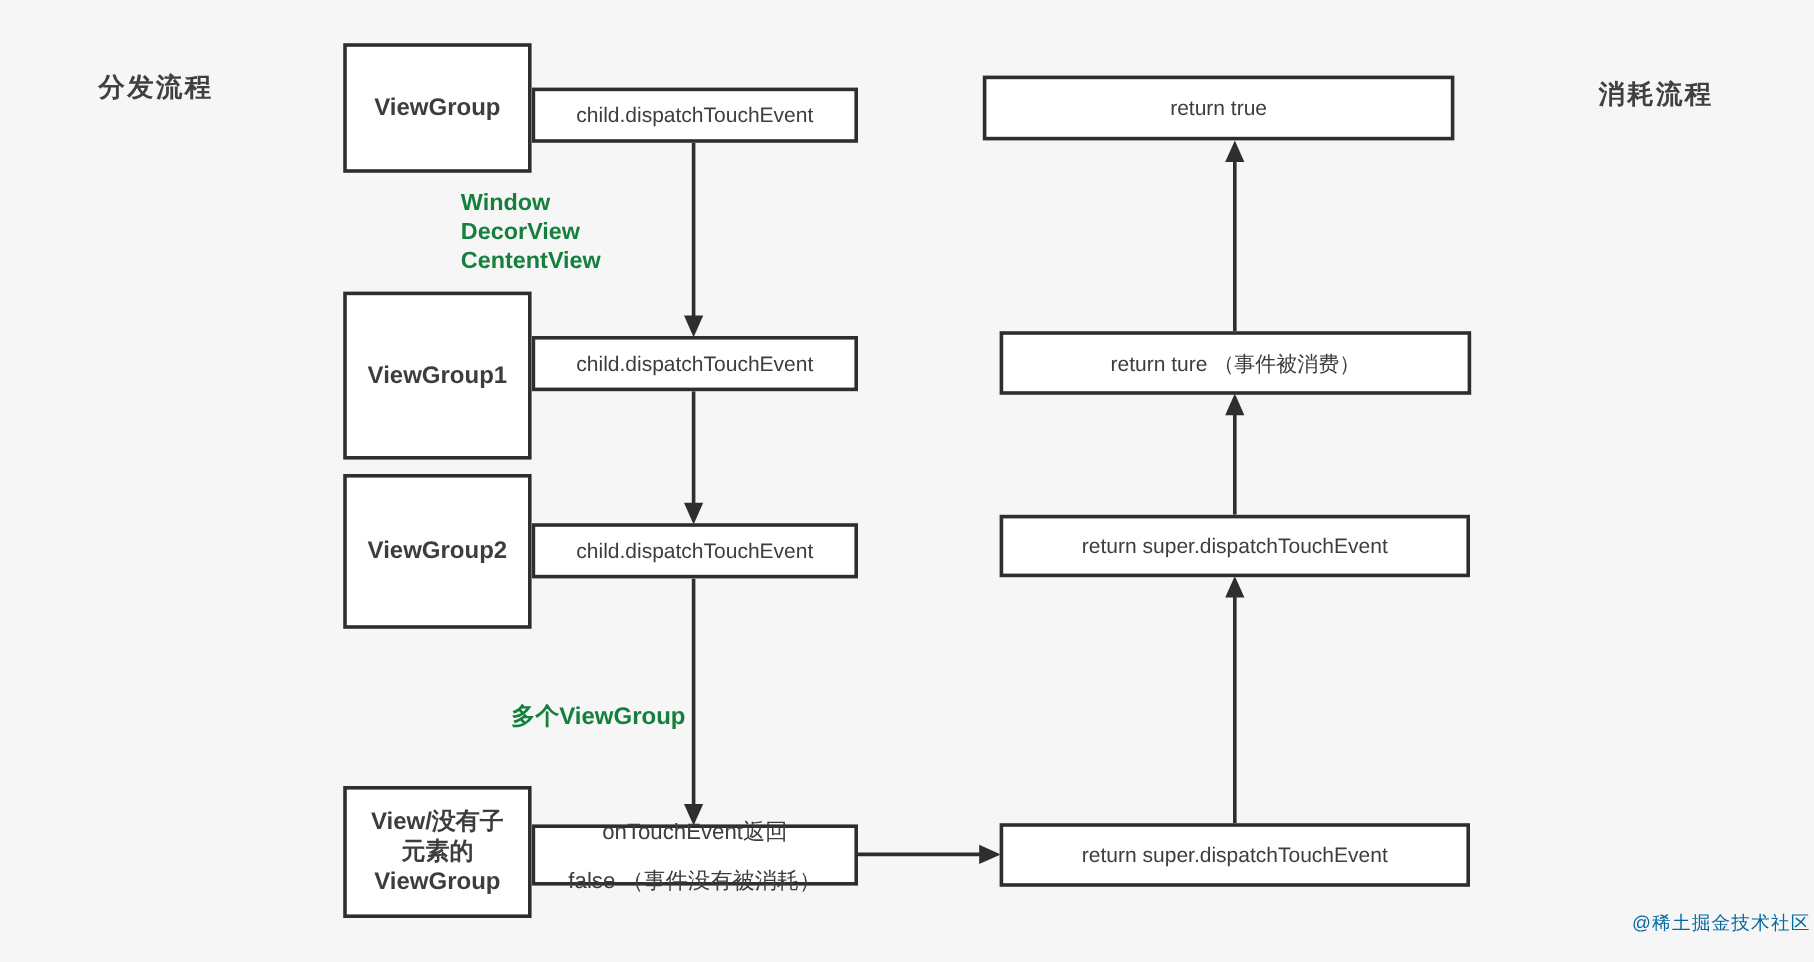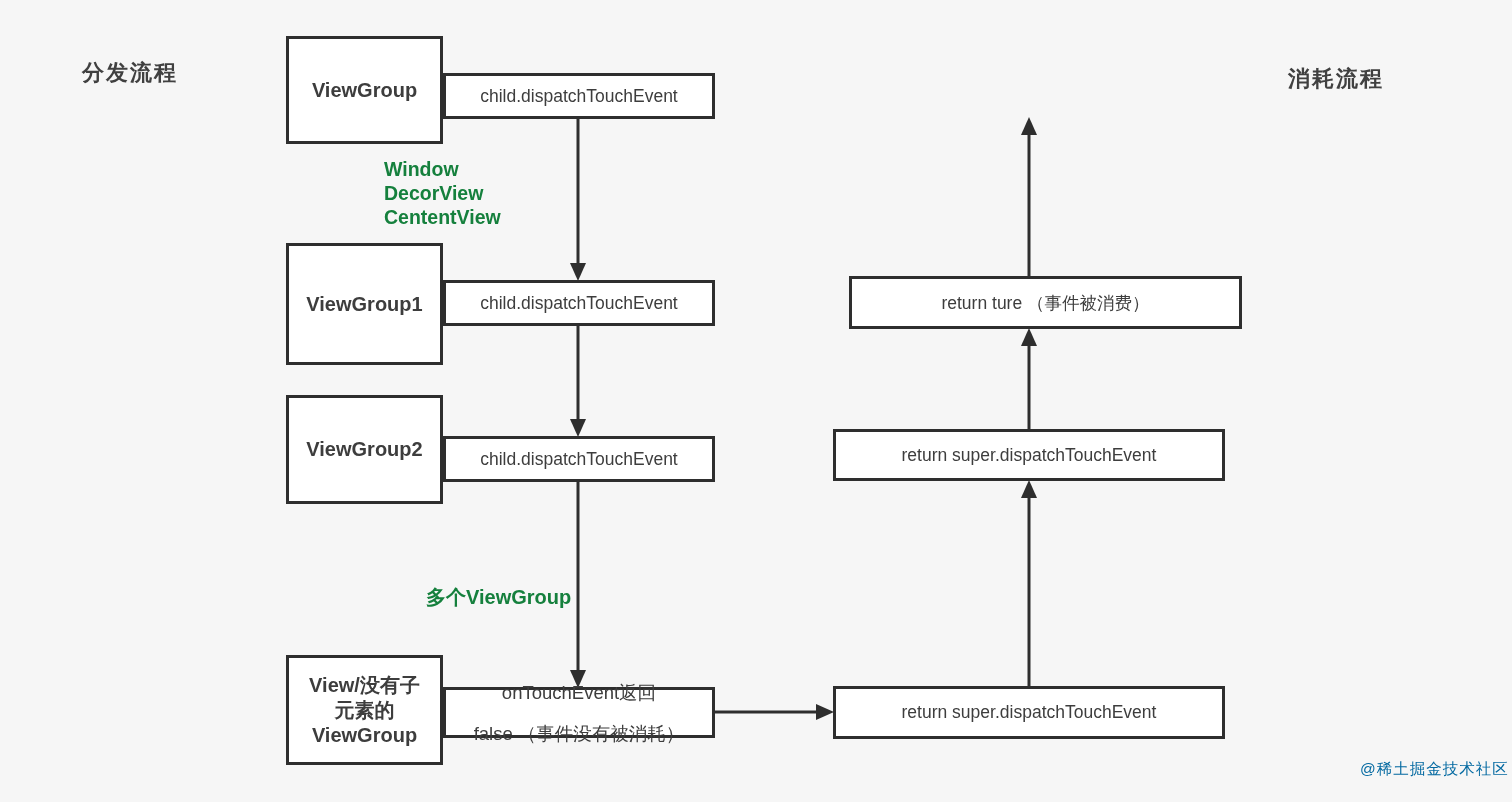--- a/index.html
+++ b/index.html
@@ -98,31 +98,31 @@
       <path class="ln" d="M1029,429 L1029,345"></path>
       <polygon class="hd" points="1021,346 1037,346 1029,328"></polygon>
     </g>
     <g>
       <path class="ln" d="M1029,276 L1029,134"></path>
       <polygon class="hd" points="1021,135 1037,135 1029,117"></polygon>
     </g>
   </svg>
 
   <div class="flow-title" style="left:82px; top:58px;">分发流程</div>
-  <div class="flow-title" style="left:1288px; top:64px;">消耗流程</div>
+  <div class="flow-title" style="left:1332px; top:64px;">消耗流程</div>
 
   <div class="box node-box" style="left:286px; top:36px; width:157px; height:108px;">
     <span>ViewGroup</span>
   </div>
 
-  <div class="box node-box" style="left:286px; top:243px; width:157px; height:122px;">
+  <div class="box node-box" style="left:286px; top:243px; width:157px; height:140px;">
     <span>ViewGroup1</span>
   </div>
 
-  <div class="box node-box" style="left:286px; top:395px; width:157px; height:109px;">
+  <div class="box node-box" style="left:286px; top:395px; width:157px; height:129px;">
     <span>ViewGroup2</span>
   </div>
 
   <div class="box node-box" style="left:286px; top:655px; width:157px; height:110px;">
     <span>View/没有子</span>
     <span>元素的</span>
     <span>ViewGroup</span>
   </div>
 
   <div class="box code-box" style="left:443px; top:73px; width:272px; height:46px;">
@@ -143,22 +143,25 @@
   </div>
 
   <div class="annotation" style="left:384px; top:157px;">
     <div>Window</div>
     <div>DecorView</div>
     <div>CententView</div>
   </div>
 
   <div class="annotation" style="left:426px; top:557px; font-size:20px;margin-top:28px;">多个ViewGroup</div>
 
+  <div class="box code-box" style="left:819px; top:63px; width:393px; height:54px;">
+    <span>return true</span>
+  </div>
 
-  <div class="box code-box" style="left:833px; top:276px; width:393px; height:53px;margin-left:16px;">
+  <div class="box code-box" style="left:833px; top:276px; width:393px; height:53px;">
     <span>return ture （事件被消费）</span>
   </div>
 
   <div class="box code-box" style="left:833px; top:429px; width:392px; height:52px;">
     <span>return super.dispatchTouchEvent</span>
   </div>
 
   <div class="box code-box" style="left:833px; top:686px; width:392px; height:53px;">
     <span>return super.dispatchTouchEvent</span>
   </div>

